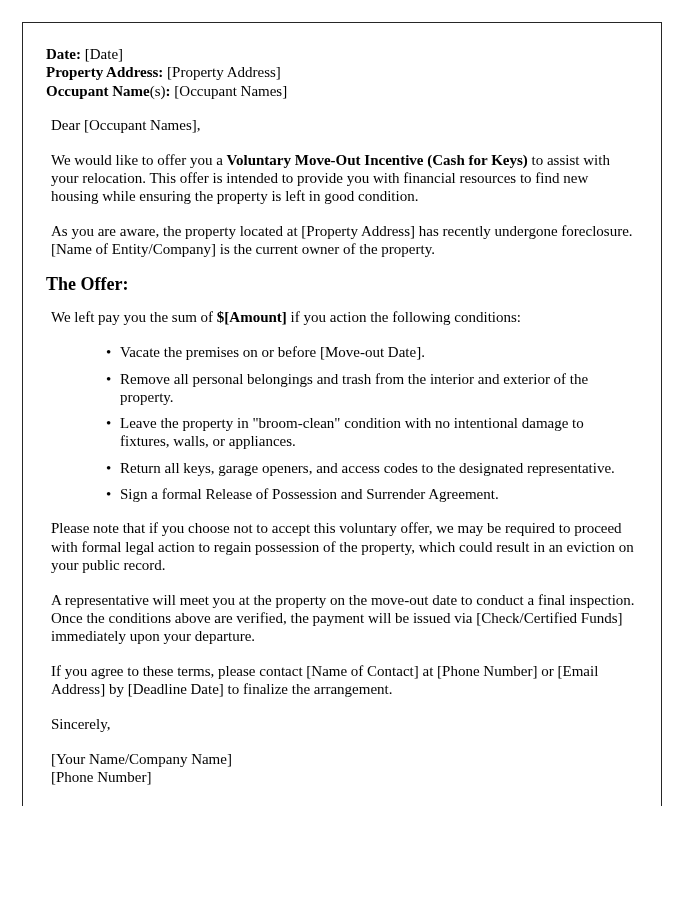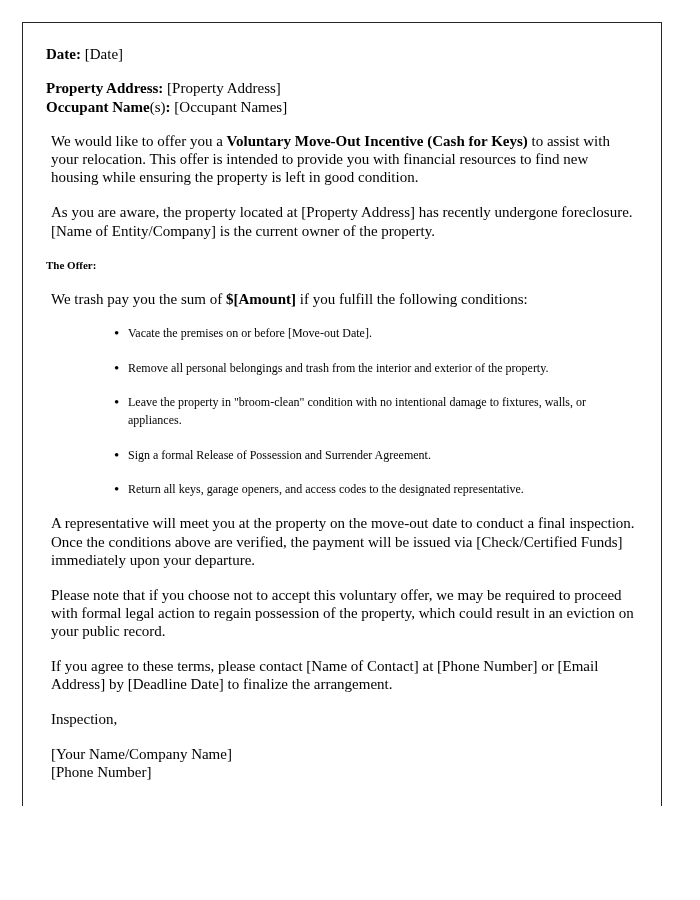--- a/index.html
+++ b/index.html
@@ -43,52 +43,51 @@
   }
   .header-block {
     margin: 0 0 16px 0;
   }
   .header-line {
     font-size: 15px;
     line-height: 18.3px;
     white-space: nowrap;
   }
   .header-line.spaced {
-    margin-top: 16px;
   }
   b, .b {
     font-weight: bold;
   }
   .nb {
     font-weight: normal;
   }
   .para {
     margin: 0 0 16.5px 0;
     padding-left: 5px;
     font-size: 15px;
     line-height: 18.3px;
   }
   .heading {
     margin: 0 0 15px 0;
     padding-left: 0px;
-    font-size: 11px;
+    font-size: 18px;
     line-height: 18.3px;
     font-weight: bold;
   }
   .bullets {
     margin: 0 0 16px 0;
     padding: 0 0 0 0;
     list-style: none;
   }
   .bullets li {
     position: relative;
     padding-left: 66px;
-    font-size: 12px;
+    font-size: 15px;
     line-height: 18.3px;
-    margin: 16px;
+    margin: 8px;
   }
   .bullets li::before {
     content: "\2022";
     position: absolute;
     left: 52px;
     top: 0;
     font-size: 15px;
     line-height: 18.3px;
   }
   .sig-block {
@@ -116,45 +115,46 @@
           <div class="header-line spaced">
             <span class="b">Property Address:</span>
             <span>[Property Address]</span>
           </div>
           <div class="header-line">
             <span class="b">Occupant Name</span><span class="nb">(s)</span><span class="b">:</span>
             <span>[Occupant Names]</span>
           </div>
         </div>
 
+        <p class="para">Dear [Occupant Names],</p>
 
         <p class="para"><span>We would like to offer you a </span><span class="b">Voluntary Move-Out Incentive (Cash for Keys)</span><span> to assist with your relocation. This offer is intended to provide you with financial resources to find new housing while ensuring the property is left in good condition.</span></p>
 
         <p class="para">As you are aware, the property located at [Property Address] has recently undergone foreclosure. [Name of Entity/Company] is the current owner of the property.</p>
 
         <p class="heading">The Offer:</p>
 
-        <p class="para"><span>We trash pay you the sum of </span><span class="b">$[Amount]</span><span> if you fulfill the following conditions:</span></p>
+        <p class="para"><span>We left pay you the sum of </span><span class="b">$[Amount]</span><span> if you action the following conditions:</span></p>
 
         <ul class="bullets">
           <li>Vacate the premises on or before [Move-out Date].</li>
           <li>Remove all personal belongings and trash from the interior and exterior of the property.</li>
           <li>Leave the property in "broom-clean" condition with no intentional damage to fixtures, walls, or appliances.</li>
+          <li>Return all keys, garage openers, and access codes to the designated representative.</li>
           <li>Sign a formal Release of Possession and Surrender Agreement.</li>
-          <li>Return all keys, garage openers, and access codes to the designated representative.</li>
         </ul>
 
 
+        <p class="para">Please note that if you choose not to accept this voluntary offer, we may be required to proceed with formal legal action to regain possession of the property, which could result in an eviction on your public record.</p>
+
         <p class="para">A representative will meet you at the property on the move-out date to conduct a final inspection. Once the conditions above are verified, the payment will be issued via [Check/Certified Funds] immediately upon your departure.</p>
-
-        <p class="para">Please note that if you choose not to accept this voluntary offer, we may be required to proceed with formal legal action to regain possession of the property, which could result in an eviction on your public record.</p>
 
         <p class="para">If you agree to these terms, please contact [Name of Contact] at [Phone Number] or [Email Address] by [Deadline Date] to finalize the arrangement.</p>
 
-        <p class="para">Inspection,</p>
+        <p class="para">Sincerely,</p>
 
         <div class="sig-block">
           <div class="sig-line">[Your Name/Company Name]</div>
           <div class="sig-line">[Phone Number]</div>
         </div>
 
       </div>
     </div>
   </div>
 </div>

